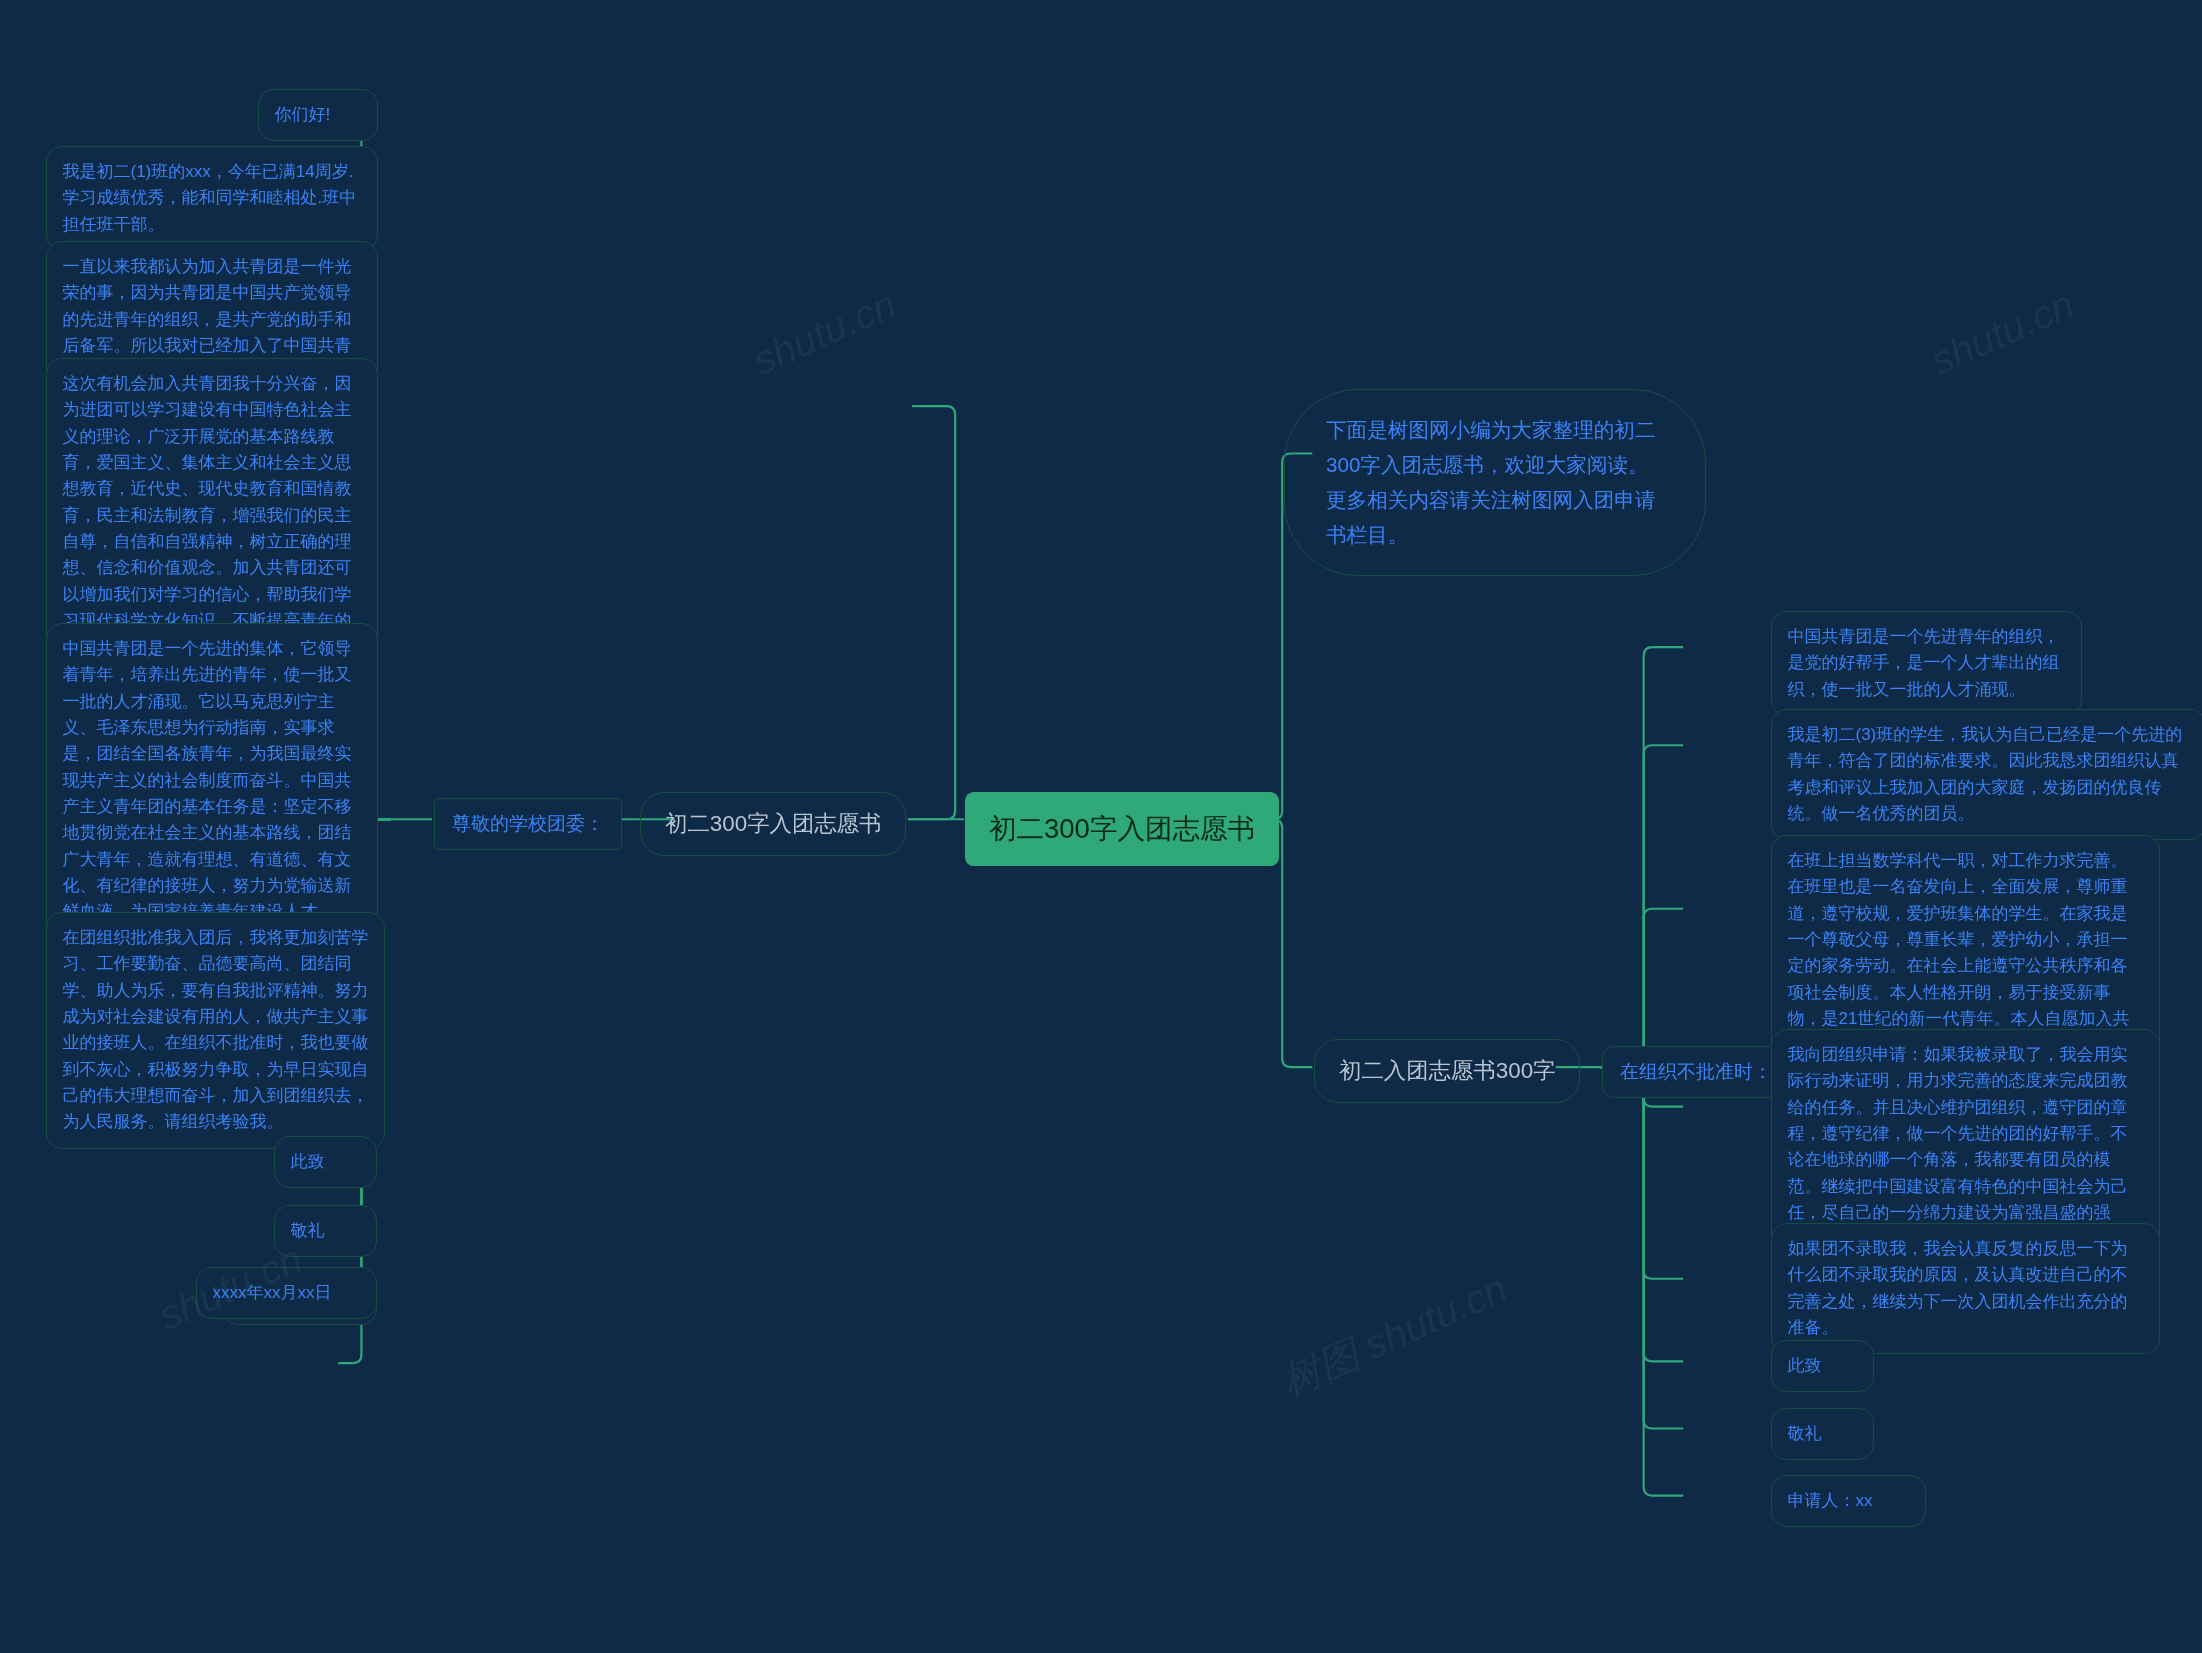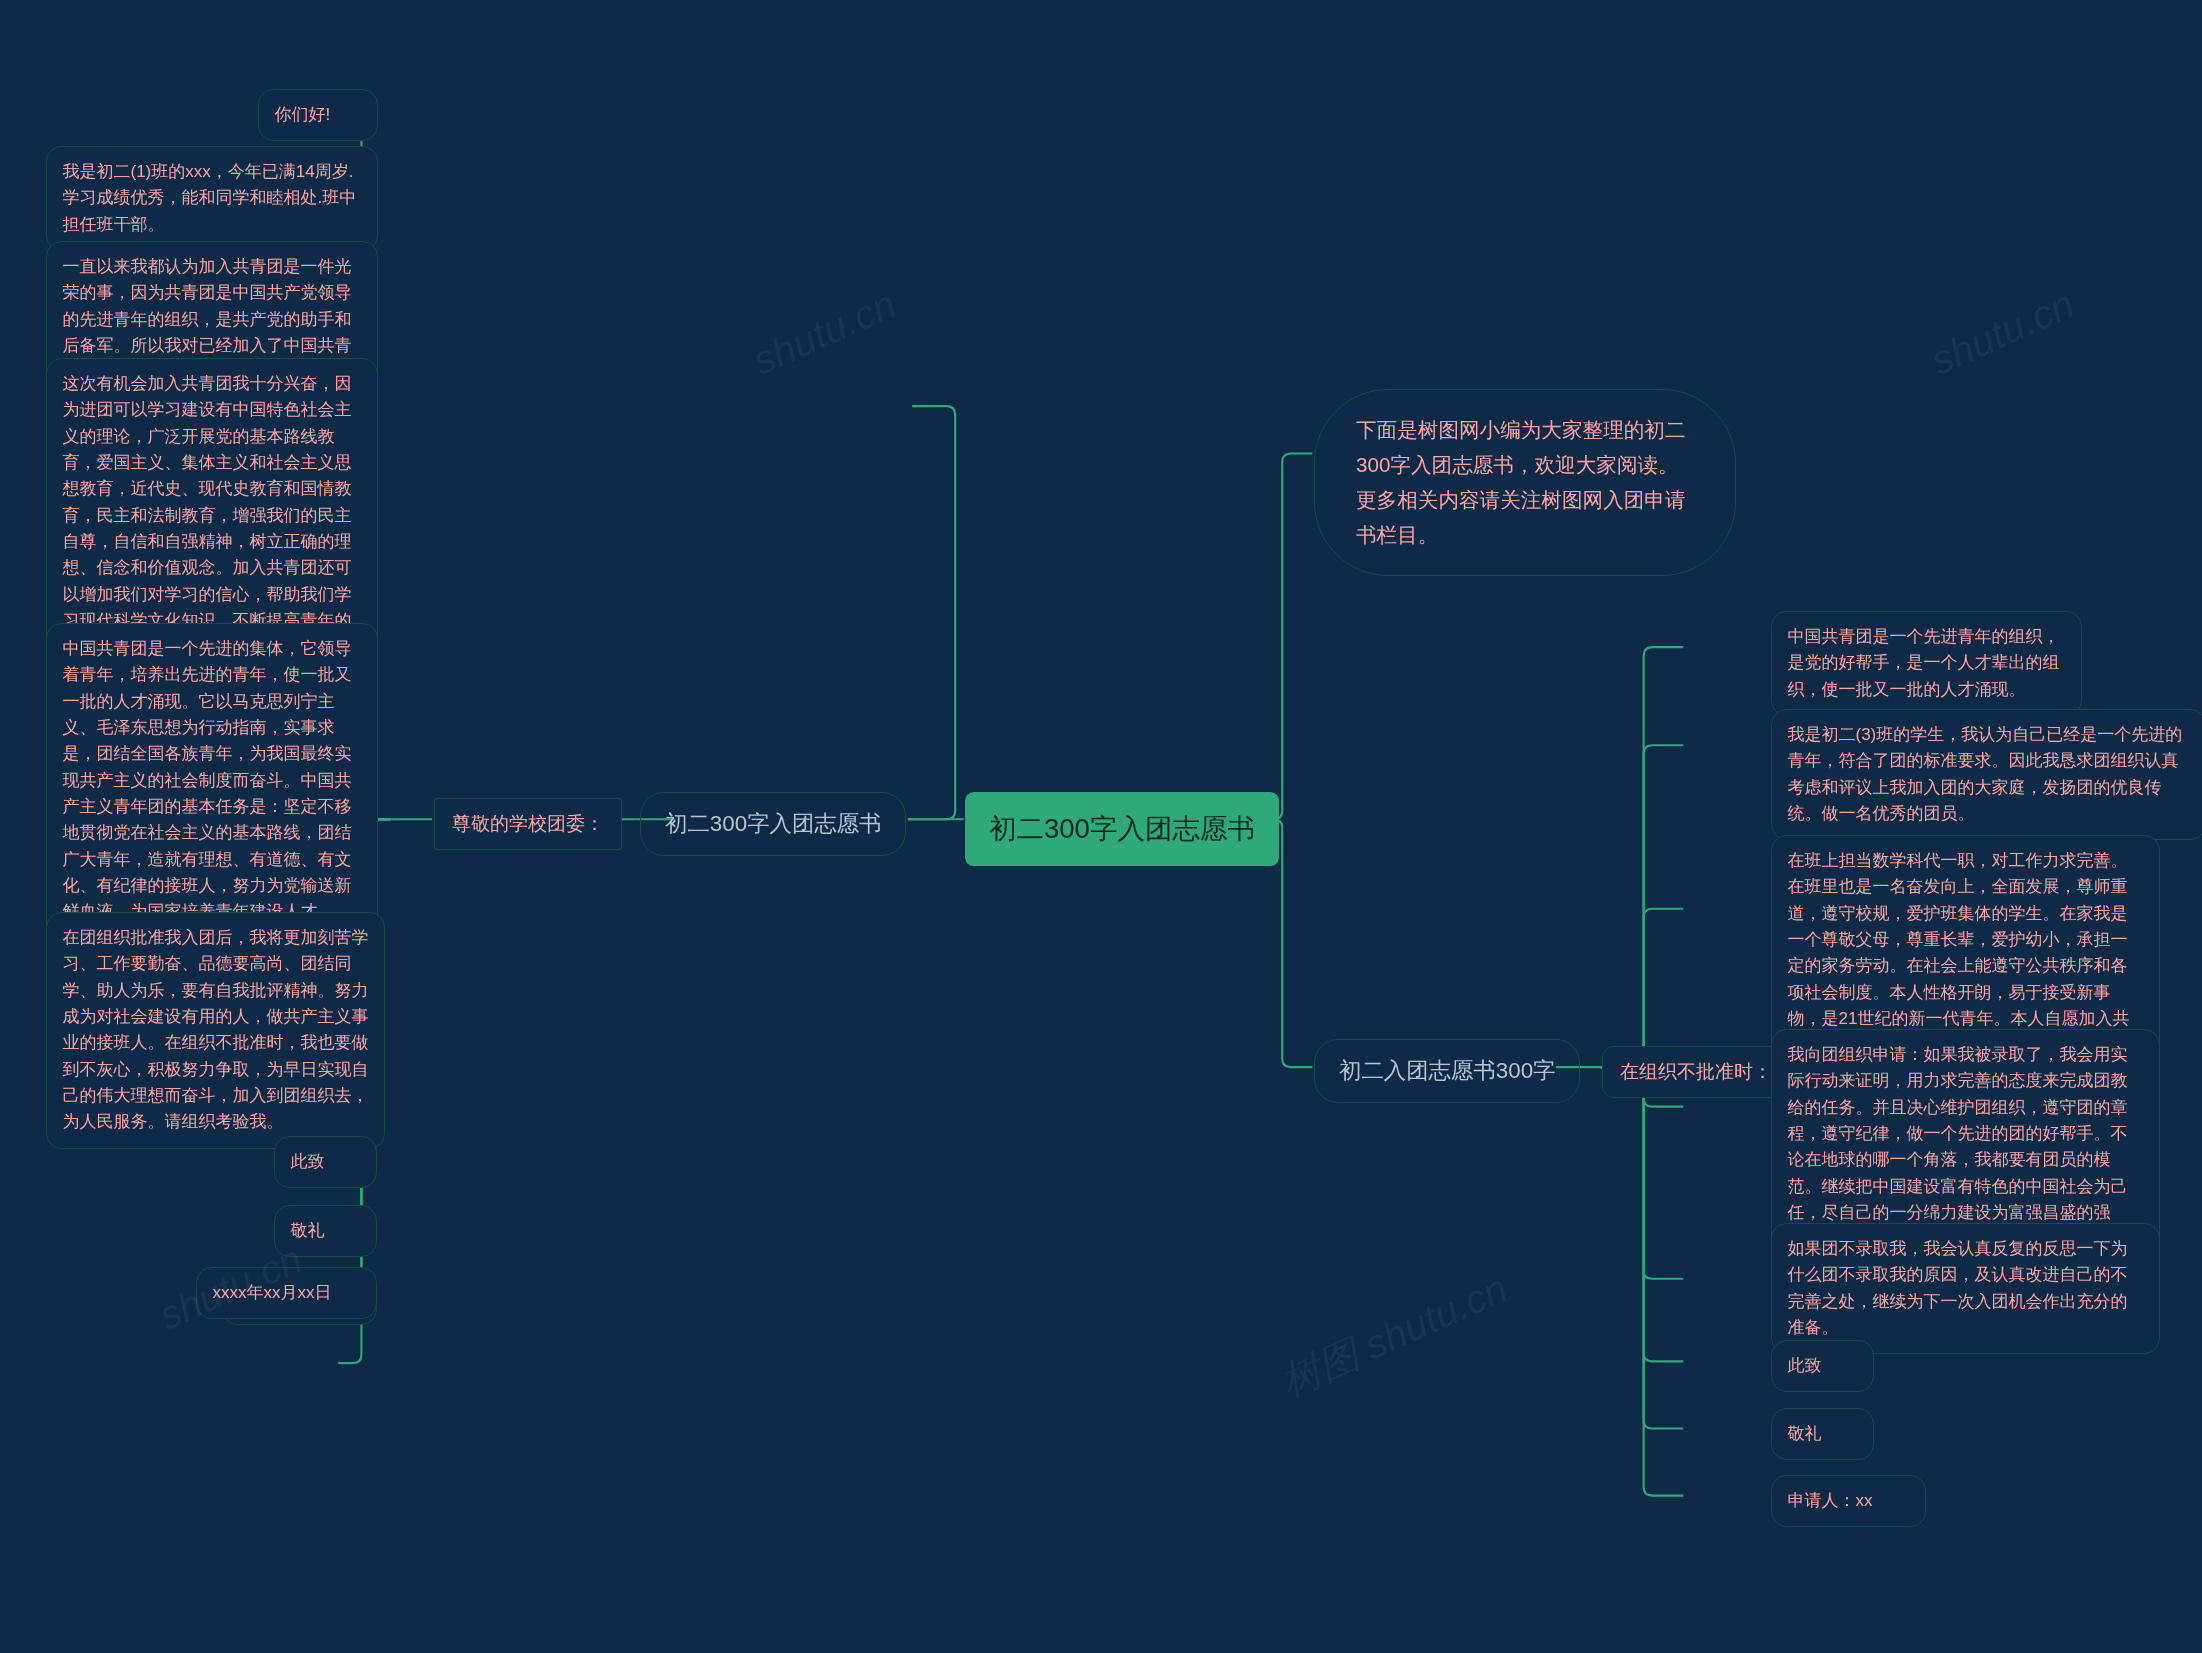--- a/index.html
+++ b/index.html
@@ -1,17 +1,17 @@
 <!DOCTYPE html>
 <html style="font-size:13.8px"><head>
 <meta charset="utf-8">
 <style>
 html,body{margin:0;padding:0;width:2203px;height:1654px;background:#0e2a47;font-family:"Microsoft YaHei","PingFang SC","Helvetica Neue",Arial,sans-serif;color:#b8c5d1;overflow:hidden}
 svg.lines{position:absolute;left:0;top:0;width:2203px;height:1654px;pointer-events:none}
-.node{position:absolute;box-sizing:border-box;background:#0e2a47;border:1.7px solid #164d3f;border-radius:15.5px;padding:12px 17px;font-size:19px;line-height:1.55;color:#fca5a5}
+.node{position:absolute;box-sizing:border-box;background:#0e2a47;border:1.7px solid #164d3f;border-radius:15.5px;padding:12px 17px;font-size:19px;line-height:1.55;color:#3b82f6}
 .root{border:none;background:#2fa87a;color:#042919;border-radius:8.6px;font-size:27.5px;padding:15.5px 24px;font-weight:500}
 .sub{border:1.7px solid #164d3f;background:transparent;border-radius:24px;font-size:22.4px;padding:13.8px 24px;color:#b8c5d1}
 .intro{border:1.7px solid #164d3f;background:transparent;border-radius:74px;padding:22.4px 41px;font-size:20.6px;line-height:1.7}
 .small{font-size:19px;padding:10.3px 17px}
 .leaf{font-size:17px;padding:12px 15.5px}
 .watermark{position:absolute;color:rgba(160,190,210,.08);font-size:40px;font-style:italic;transform:rotate(-24deg);pointer-events:none;white-space:nowrap}
 </style>
 </head>
 <body>
 
@@ -44,21 +44,21 @@
     <path d="M454 952 L430 952 Q420 952 420 962 L420 1414 Q420 1424 410 1424 L393 1424"></path>
     <path d="M454 952 L430 952 Q420 952 420 962 L420 1494 Q420 1504 410 1504 L393 1504"></path>
     <path d="M454 952 L430 952 Q420 952 420 962 L420 1574 Q420 1584 410 1584 L393 1584"></path>
   </g>
 </svg>
 
 <div class="node root" style="left:965px;top:792px">
   <span>初二300字入团志愿书</span>
 </div>
 
-<div class="node intro" style="left:1314px;top:389px;width:422px">
+<div class="node intro" style="left:1284px;top:389px;width:422px">
   <span>下面是树图网小编为大家整理的初二300字入团志愿书，欢迎大家阅读。更多相关内容请关注树图网入团申请书栏目。</span>
 </div>
 
 <div class="node sub" style="left:1314px;top:1039px">
   <span>初二入团志愿书300字</span>
 </div>
 
 <div class="node small" style="left:1602px;top:1046px;border-radius:12px">
   <span>在组织不批准时：</span>
 </div>

